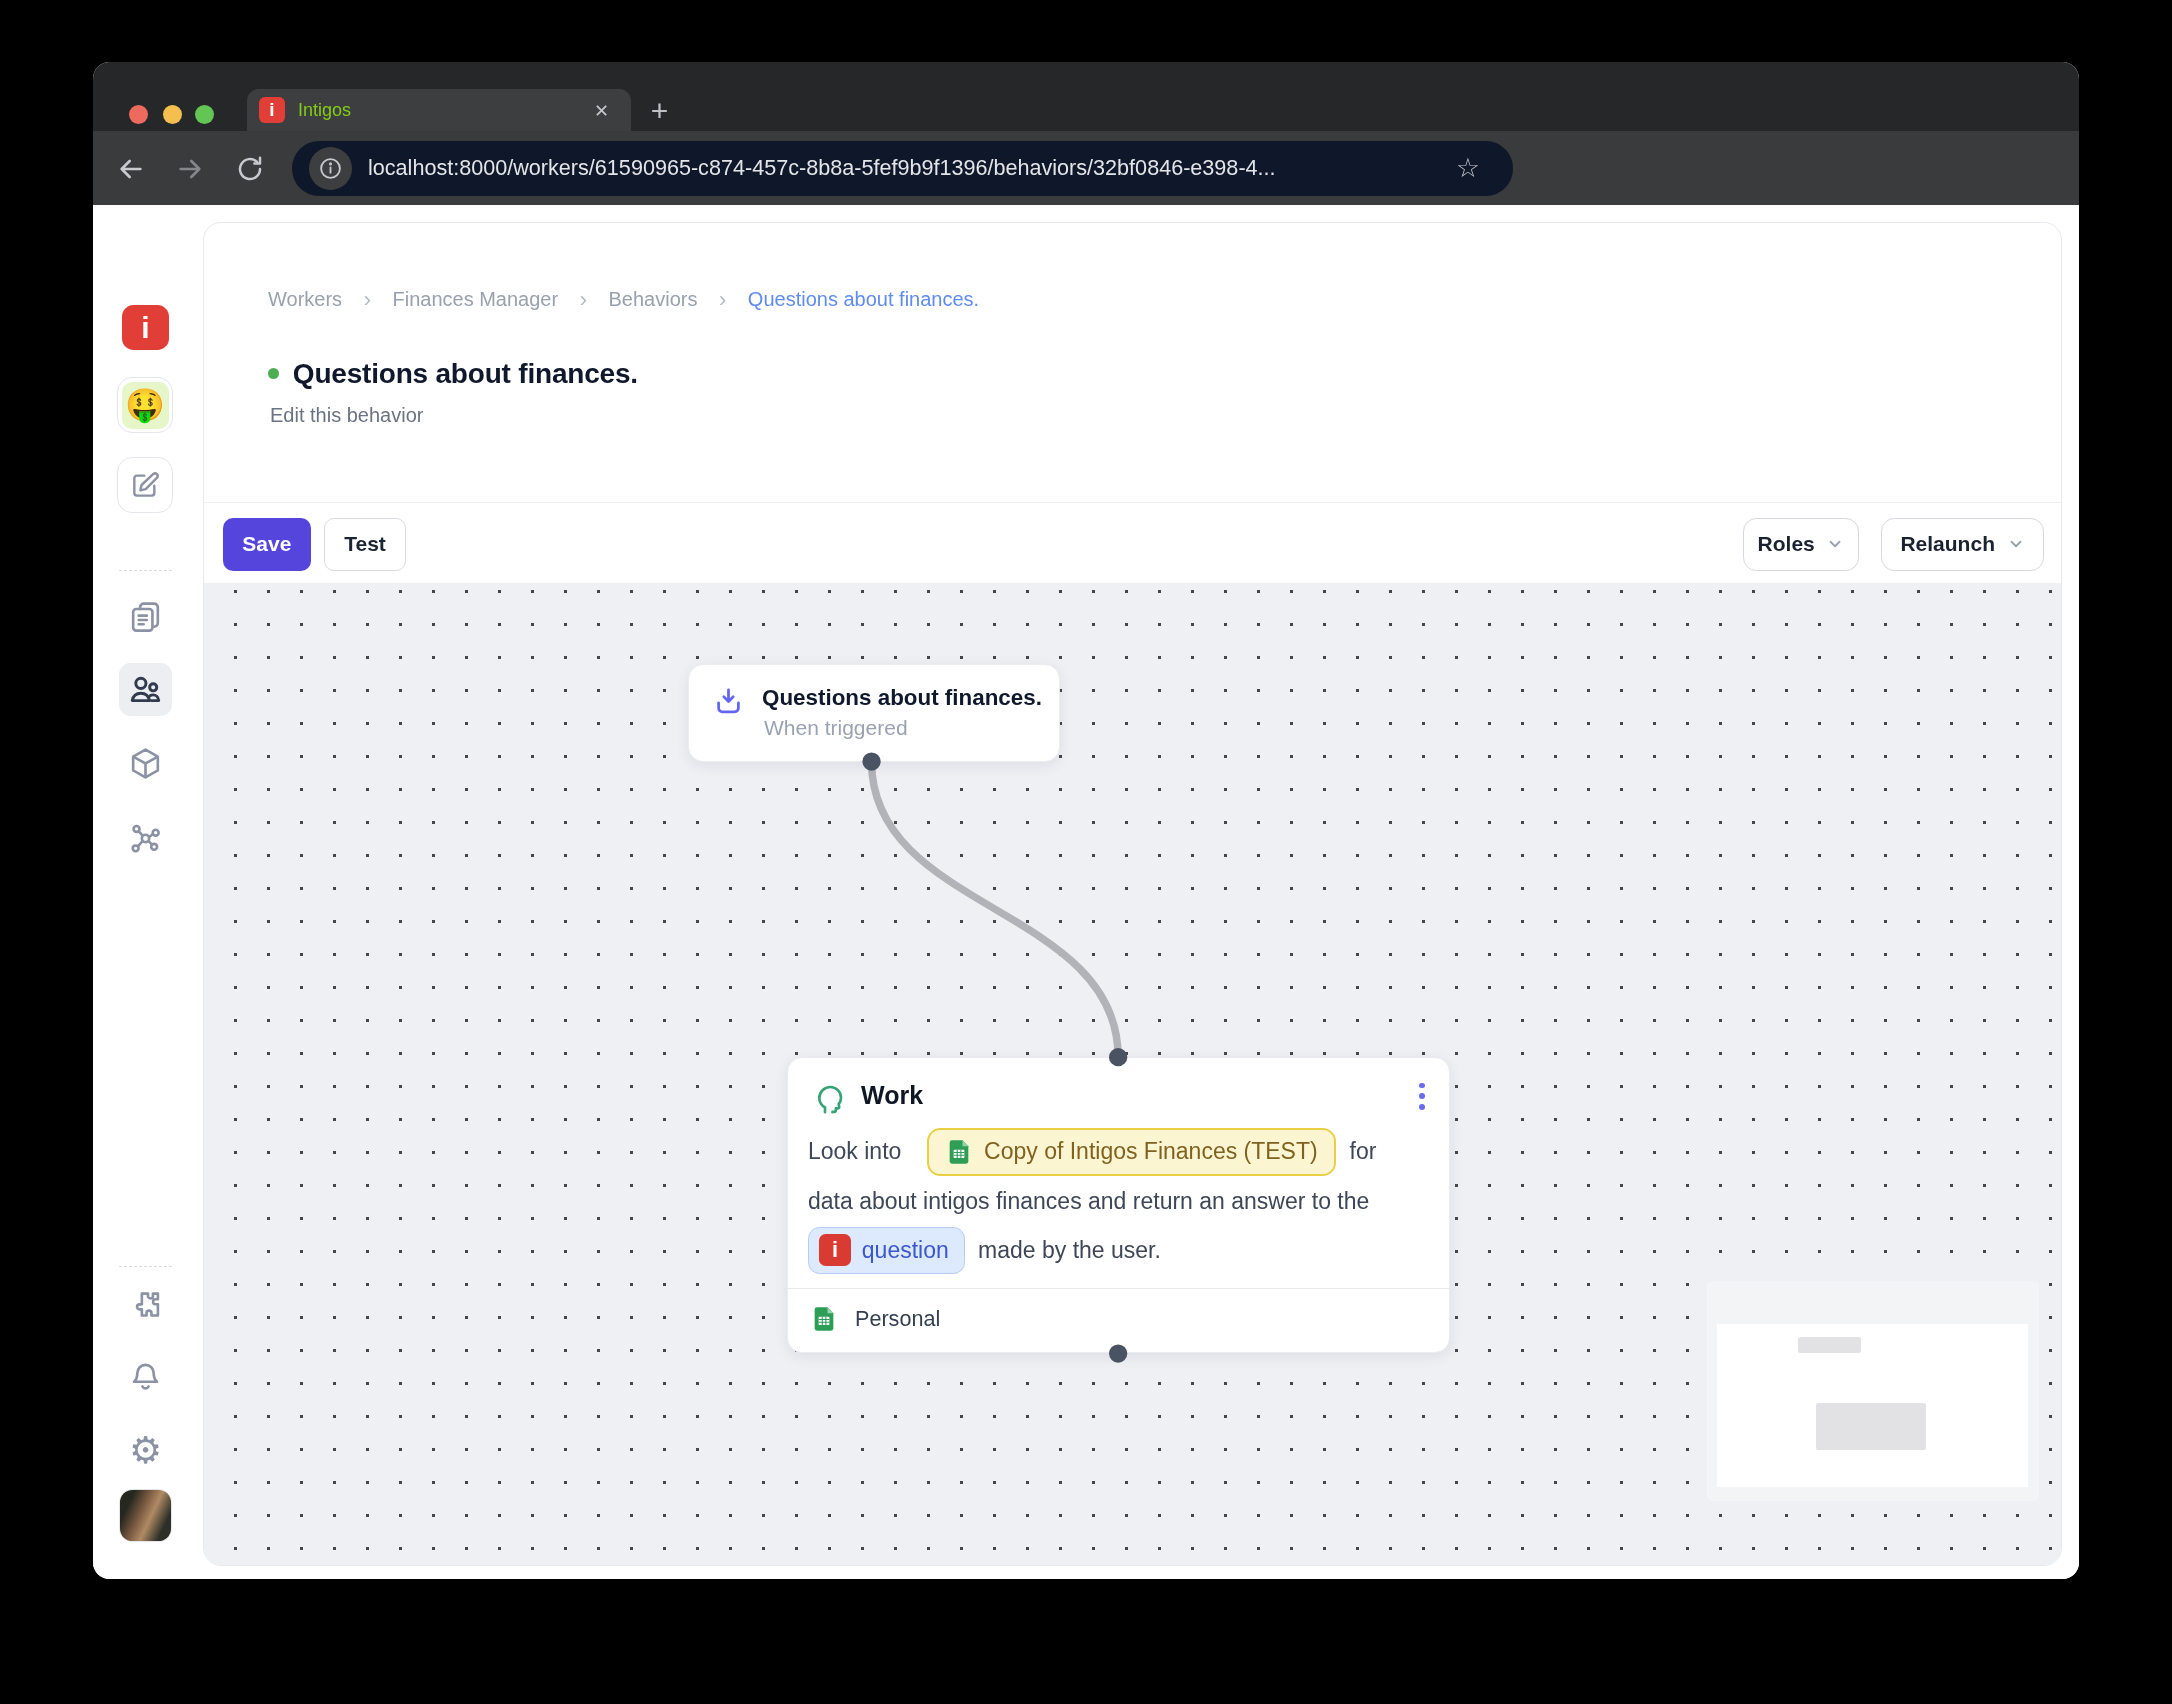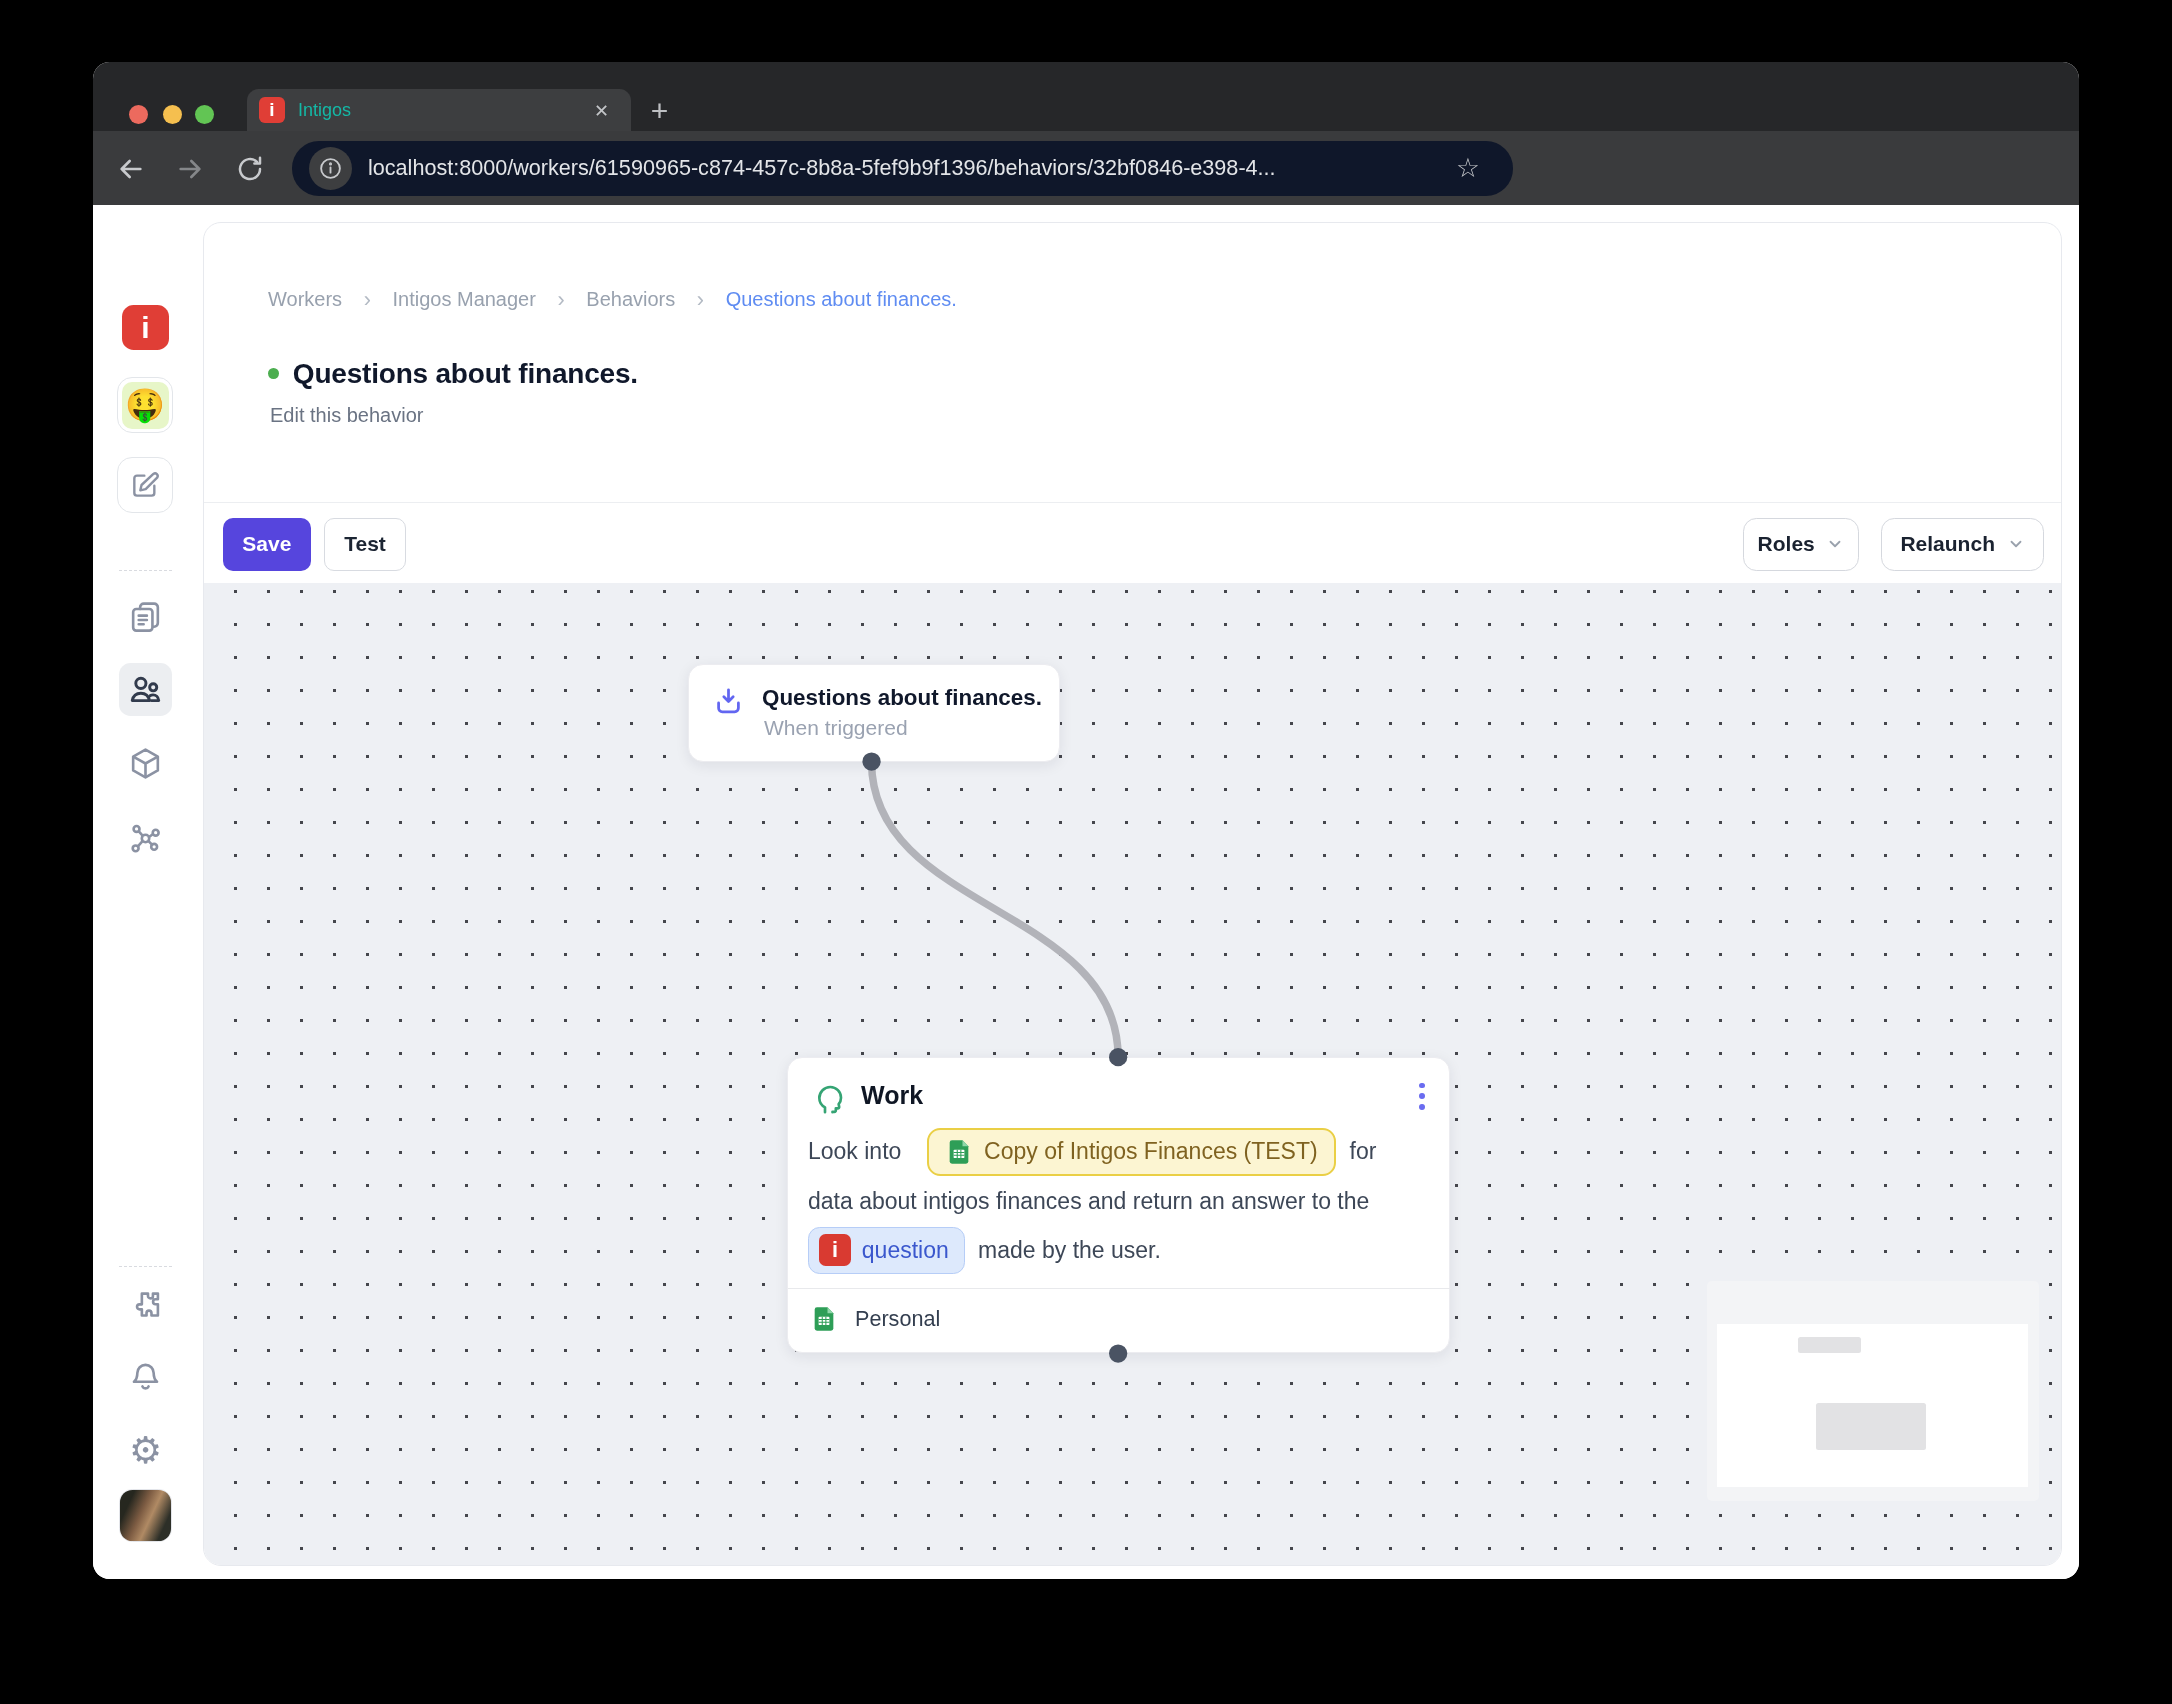--- a/index.html
+++ b/index.html
@@ -11,21 +11,21 @@
   .win { position:absolute; left:93px; top:62px; width:1986px; height:1517px;
     border-radius:16.6px; overflow:hidden; background:#fff; }
 
   .tabstrip { position:absolute; left:0; top:0; width:1986px; height:69px; background:#262729; }
   .light { position:absolute; top:43px; width:19px; height:19px; border-radius:50%; }
   .tab { position:absolute; left:154px; top:27px; width:384px; height:42px;
     background:#3d3e40; border-radius:11.6px 11.6px 0 0; display:flex; align-items:center; }
   .favicon { position:absolute; left:11.6px; top:7.5px; width:26.6px; height:26.6px; border-radius:5.8px;
     background:#e03e36; color:#fff; font-weight:700; font-size:19px; display:flex;
     align-items:center; justify-content:center; }
-  .tabtitle { position:absolute; left:51px; top:10.8px; color:#14b8a6; font-size:18px; }
+  .tabtitle { position:absolute; left:51px; top:10.8px; color:#84cc16; font-size:18px; }
   .tabclose { position:absolute; left:342px; top:9px; width:25px; height:25px; color:#c3c5c8;
     font-size:18px; display:flex; align-items:center; justify-content:center; }
   .newtab { position:absolute; left:550px; top:32px; width:33px; height:33px; color:#bec0c3;
     font-size:30px; font-weight:300; display:flex; align-items:center; justify-content:center; }
 
   .toolbar { position:absolute; left:0; top:69px; width:1986px; height:74px; background:#3a3b3d; }
   .navico { position:absolute; top:20px; width:35px; height:35px; display:flex; align-items:center;
     justify-content:center; }
   .omnibox { position:absolute; left:199px; top:10px; width:1221px; height:55px; background:#0f172a;
     border-radius:27px; display:flex; align-items:center; }
@@ -270,21 +270,21 @@
 
     <div class="sb-avatar abs">
       <div style="width:100%; height:100%; background:linear-gradient(115deg,#26271f 20%, #7c5b42 42%, #b08a64 58%, #2d2f28 82%);"></div>
     </div>
 
     <div class="card">
 
       <div class="crumbs">
         <span>Workers</span>
         <span class="crumb-sep">›</span>
-        <span>Intigos Manager</span>
+        <span>Finances Manager</span>
         <span class="crumb-sep">›</span>
         <span>Behaviors</span>
         <span class="crumb-sep">›</span>
         <span class="crumb-active">Questions about finances.</span>
       </div>
 
       <div class="titlerow">
         <span class="gdot"></span>
         <span class="ptitle">Questions about finances.</span>
       </div>

